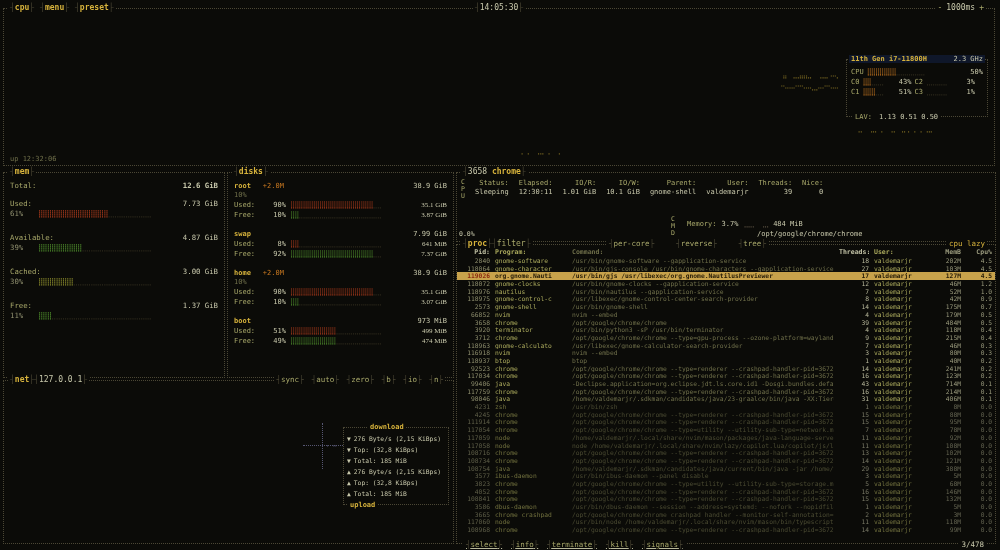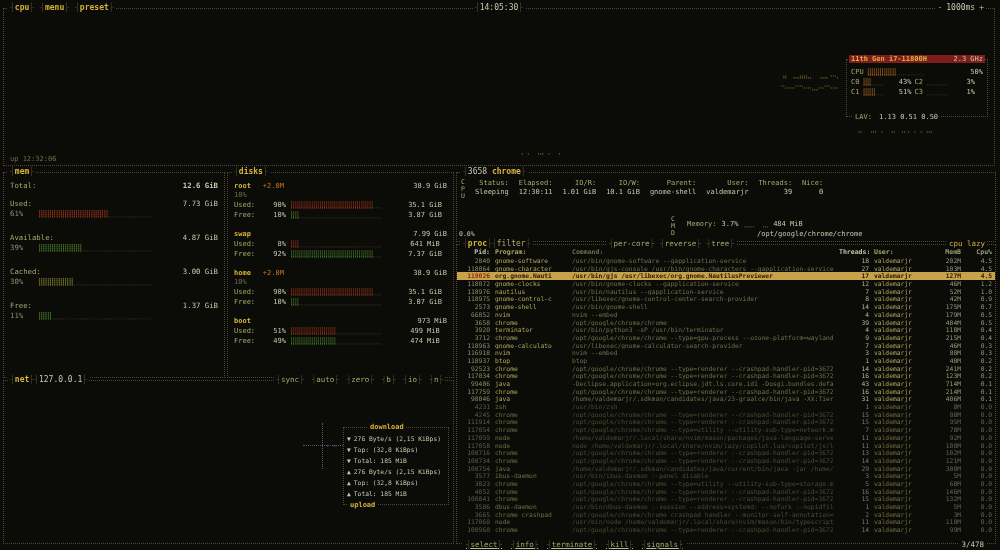--- a/index.html
+++ b/index.html
@@ -14,42 +14,42 @@
   .meter { overflow:hidden; white-space:nowrap; letter-spacing:-1px; flex:1; }
   .mf { }
   .m-red .mf { color:#b23c1c; }
   .m-green .mf { color:#4f8f2c; }
   .m-yellow .mf { color:#8f8f2c; }
   .m-orange .mf { color:#c87820; }
   .mr { color:#2e2a1c; }
   
   #cpu-info { position:absolute; right:6px; top:50px; width:142px; height:58px; border:1px dotted #4b4735; font-size:7px; padding:4px 4px 2px 4px; }
   #cpu-info .irow { display:flex; gap:3px; line-height:10px; align-items:center; }
-  #cpu-model-row { position:absolute; top:-5px; left:2px; right:2px; background:#7f1d1d; display:flex; justify-content:space-between; padding:0 2px; }
+  #cpu-model-row { position:absolute; top:-5px; left:2px; right:2px; background:#0f172a; display:flex; justify-content:space-between; padding:0 2px; }
   #cpu-lav { position:absolute; bottom:-5px; left:6px; background:#0b0b08; padding:0 2px; font-size:7px; }
   .deco { position:absolute; color:#7c6a22; font-size:7px; letter-spacing:-1px; white-space:pre; }
   #uptime { position:absolute; left:6px; bottom:2px; font-size:7px; color:#6f6f4a; }
   
   #mem-rows { padding:8px 6px 0 6px; font-size:7.3px; }
   .mem-label-row { display:flex; justify-content:space-between; line-height:10px; }
   .mem-label-row .lbl { color:#a8a86a; }
   .mem-meter-row { display:flex; gap:4px; line-height:10px; margin-bottom:14px; align-items:center; }
   .mem-meter-row .pct { width:24px; color:#8f8f6e; flex:none; }
   
   #disk-groups { padding:8px 6px 0 6px; font-size:7px; }
   .dgrp { margin-bottom:9px; }
   .dhead { display:flex; line-height:10px; gap:12px; }
   .dname { color:#d7b33c; font-weight:bold; }
   .dio { color:#c87820; }
   .dsize { margin-left:auto; color:#c9c9ac; }
   .diorow { line-height:9px; color:#6f6f4a; }
   .drow { display:flex; gap:4px; line-height:10px; align-items:center; }
   .drow .lbl { width:28px; color:#a8a86a; flex:none; }
   .drow .pct { width:20px; text-align:right; color:#c9c9ac; flex:none; }
-  .drow .dv { width:44px; text-align:center; color:#c9c9ac; flex:none; }
+  .drow .dv { width:44px; text-align:right; color:#c9c9ac; flex:none;font-family:Liberation Serif, serif; }
   
   #net-addr { color:#c9c9ac; }
   #net-options { position:absolute; top:-6px; right:8px; background:#0b0b08; display:flex; gap:8px; font-size:7.5px; padding:0 2px; }
   #dlul { position:absolute; right:4px; top:46px; width:106px; height:78px; border:1px dotted #4b4735; font-size:6.3px; padding:5px 3px 2px 3px; }
   #dlul .nline { display:flex; gap:3px; line-height:11px; white-space:nowrap; overflow:hidden; }
   #dlul .nicon { color:#c9c9ac; }
   #dl-title { position:absolute; top:-5px; left:4px; background:#0b0b08; padding:0 2px; color:#d7b33c; font-weight:bold; font-size:7px;margin-left:20px; }
   #ul-title { position:absolute; bottom:-5px; left:4px; background:#0b0b08; padding:0 2px; color:#d7b33c; font-weight:bold; font-size:7px; }
   #net-cross-v { position:absolute; left:318px; top:42px; height:46px; border-left:1px dotted #565672; }
   #net-cross-h { position:absolute; left:299px; top:64px; width:40px; border-top:1px dotted #565672; }
@@ -72,21 +72,21 @@
   .c-cmd { flex:1; color:#6f6f4a; overflow:hidden; }
   .c-thr { width:30px; text-align:right; color:#b9b99c; flex:none; }
   .c-user { width:52px; color:#aaa95c; flex:none; overflow:hidden; }
   .c-mem { width:30px; text-align:right; color:#9b9b7e; flex:none; }
   .c-cpu { width:26px; text-align:right; color:#9b9b7e; flex:none; }
   #proc-header .c-pid, #proc-header .c-thr { color:#c3c3a6; }
   .sel { background:#c8a24b; }
   .sel span { color:#241a06 !important; font-weight:bold; }
   .sel .c-pid { color:#8c2a10 !important; }
   .dim span { opacity:.62; }
-  #proc-options { position:absolute; top:-6px; left:150px; background:#0b0b08; display:flex; gap:6px; font-size:7.5px; padding:0 2px; }
+  #proc-options { position:absolute; top:-6px; left:150px; background:#0b0b08; display:flex; gap:22px; font-size:7.5px; padding:0 2px; }
   #proc-sort { position:absolute; top:-6px; right:8px; background:#0b0b08; font-size:7.5px; padding:0 2px; color:#d7b33c; font-weight:normal; }
   #proc-footer { position:absolute; bottom:-6px; left:6px; background:#0b0b08; display:flex; gap:9px; font-size:7.5px; padding:0 3px;text-decoration:underline; }
   #proc-pos { position:absolute; bottom:-6px; right:8px; background:#0b0b08; font-size:7.5px; padding:0 3px; color:#c9c9ac; }
   
   .cpu-titles { position:absolute; top:-6px; left:4px; background:#0b0b08; display:flex; gap:6px; padding:0 2px; }
   #time-tag { position:absolute; top:-6px; left:50%; transform:translateX(-50%); background:#0b0b08; padding:0 2px; }
   #interval-tag { position:absolute; top:-6px; right:8px; background:#0b0b08; padding:0 2px; display:flex; gap:4px; }
 </style>
 </head>
 <body>

